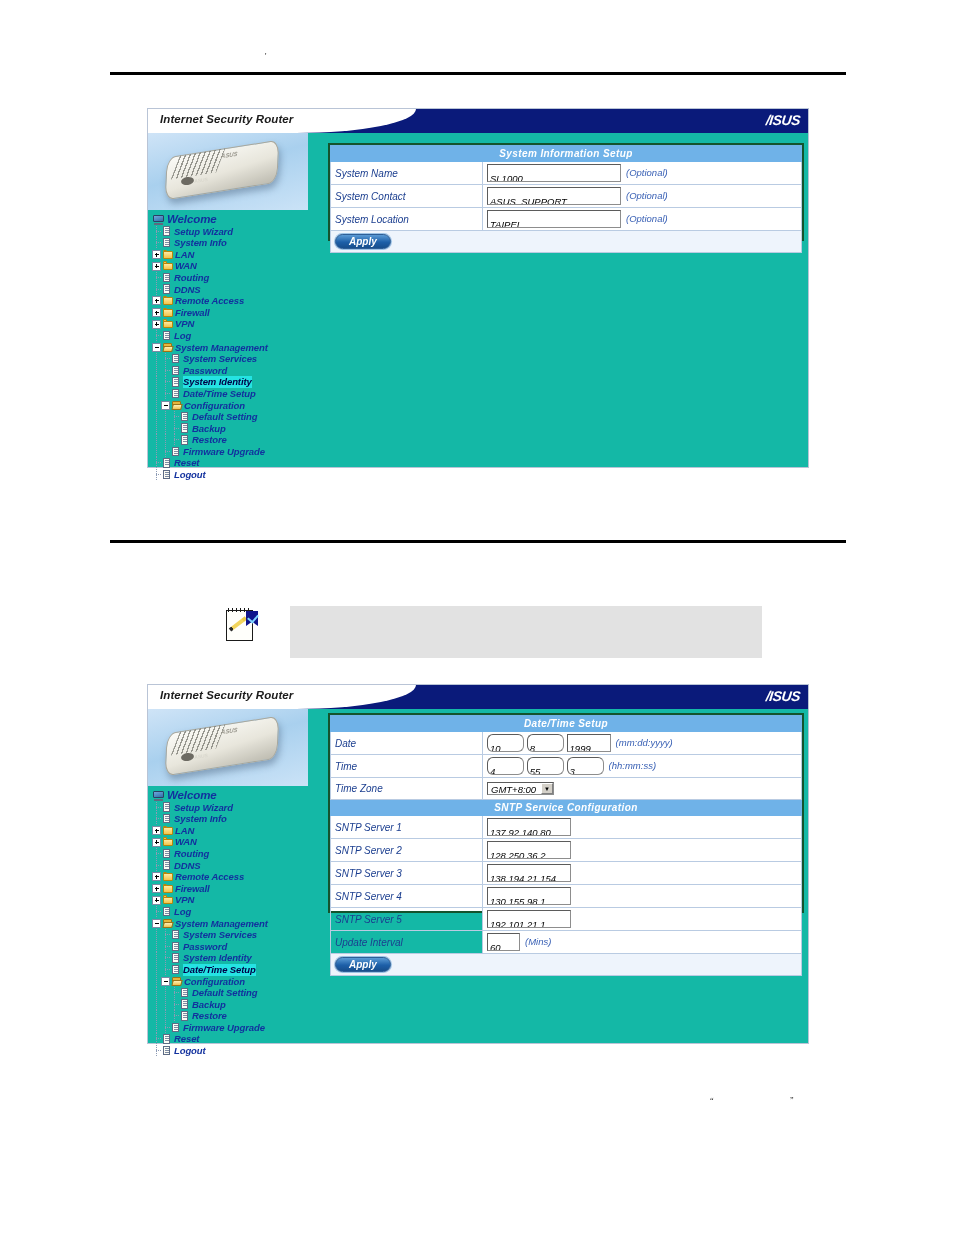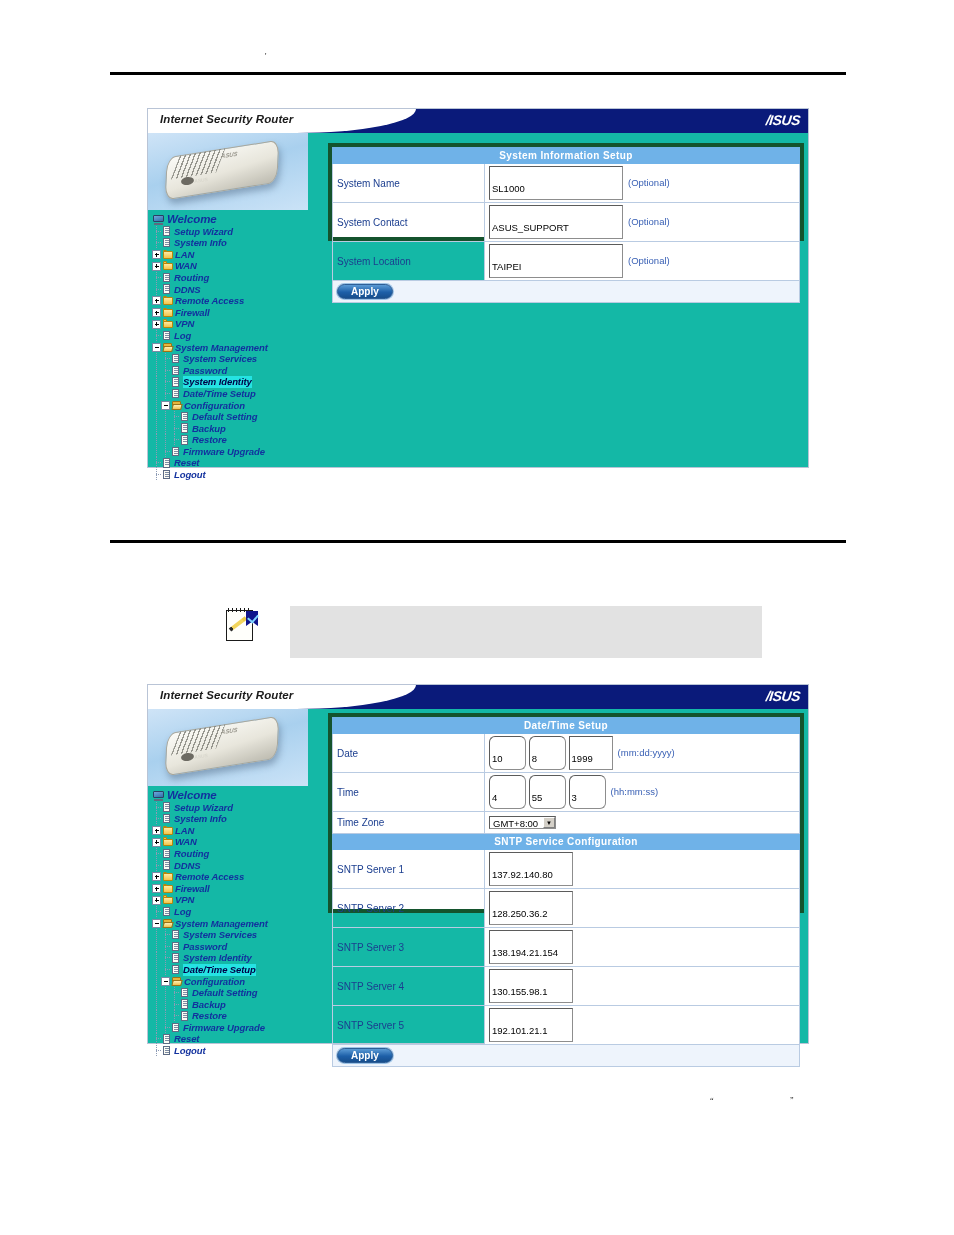--- a/index.html
+++ b/index.html
@@ -219,23 +219,24 @@
     background: #b9c2cf; border: 1px solid #5e6a80;
     box-sizing: border-box;
   }
 
   
   .ui-right {
     position: absolute; top: 24px; left: 160px; right: 0; bottom: 0;
   }
   .panel {
     position: absolute;
-    border: 4px solid #14532d;
+    border: 2px solid #14532d;
     background: #ffffff;
     box-sizing: border-box;
+    font-style: italic;
   }
   table.form {
     width: 100%; border-collapse: collapse;
     font-size: 10px; color: #15317e;
   }
   table.form td {
     border: 1px solid #b9cbe2;
     padding: 2px 4px;
     height: 17px;
     vertical-align: middle;
@@ -254,21 +255,21 @@
   td.lab { width: 143px; color: #1b3e8f; }
   td.val { background: #ffffff; }
 
   .fld {
     display: inline-block;
     border: 1px solid #8d8d8d;
     border-top-color: #5b5b5b; border-left-color: #5b5b5b;
     background: #ffffff;
     font-family: "Liberation Sans", sans-serif;
     font-size: 9.5px; color: #000;
-    padding: 16px 2px;
+    padding: 8px 2px;
     height: 17px; line-height: 12px;
     vertical-align: middle;
     box-sizing: border-box;
     overflow: hidden; white-space: nowrap;
   }
   .fld.w-name { width: 134px; }
   .fld.w-ip   { width: 84px; }
   .fld.w-num  { width: 37px; border-radius: 6px; }
   .fld.w-yr   { width: 44px; }
   .fld.w-int  { width: 33px; }
@@ -754,20 +755,26 @@
             <span class="fld w-ip">130.155.98.1</span>
           </td>
         </tr>
         <tr>
           <td class="lab">SNTP Server 5</td>
           <td class="val">
             <span class="fld w-ip">192.101.21.1</span>
           </td>
         </tr>
         <tr>
+          <td class="lab">Update Interval</td>
+          <td class="val">
+            <span class="fld w-int">60</span><span class="hint">(Mins)</span>
+          </td>
+        </tr>
+        <tr>
           <td colspan="2" class="apply-row">
             <span class="btn-apply">Apply</span>
           </td>
         </tr>
       </tbody>
         </table>
     </div>
   </div>
 </div>
 

